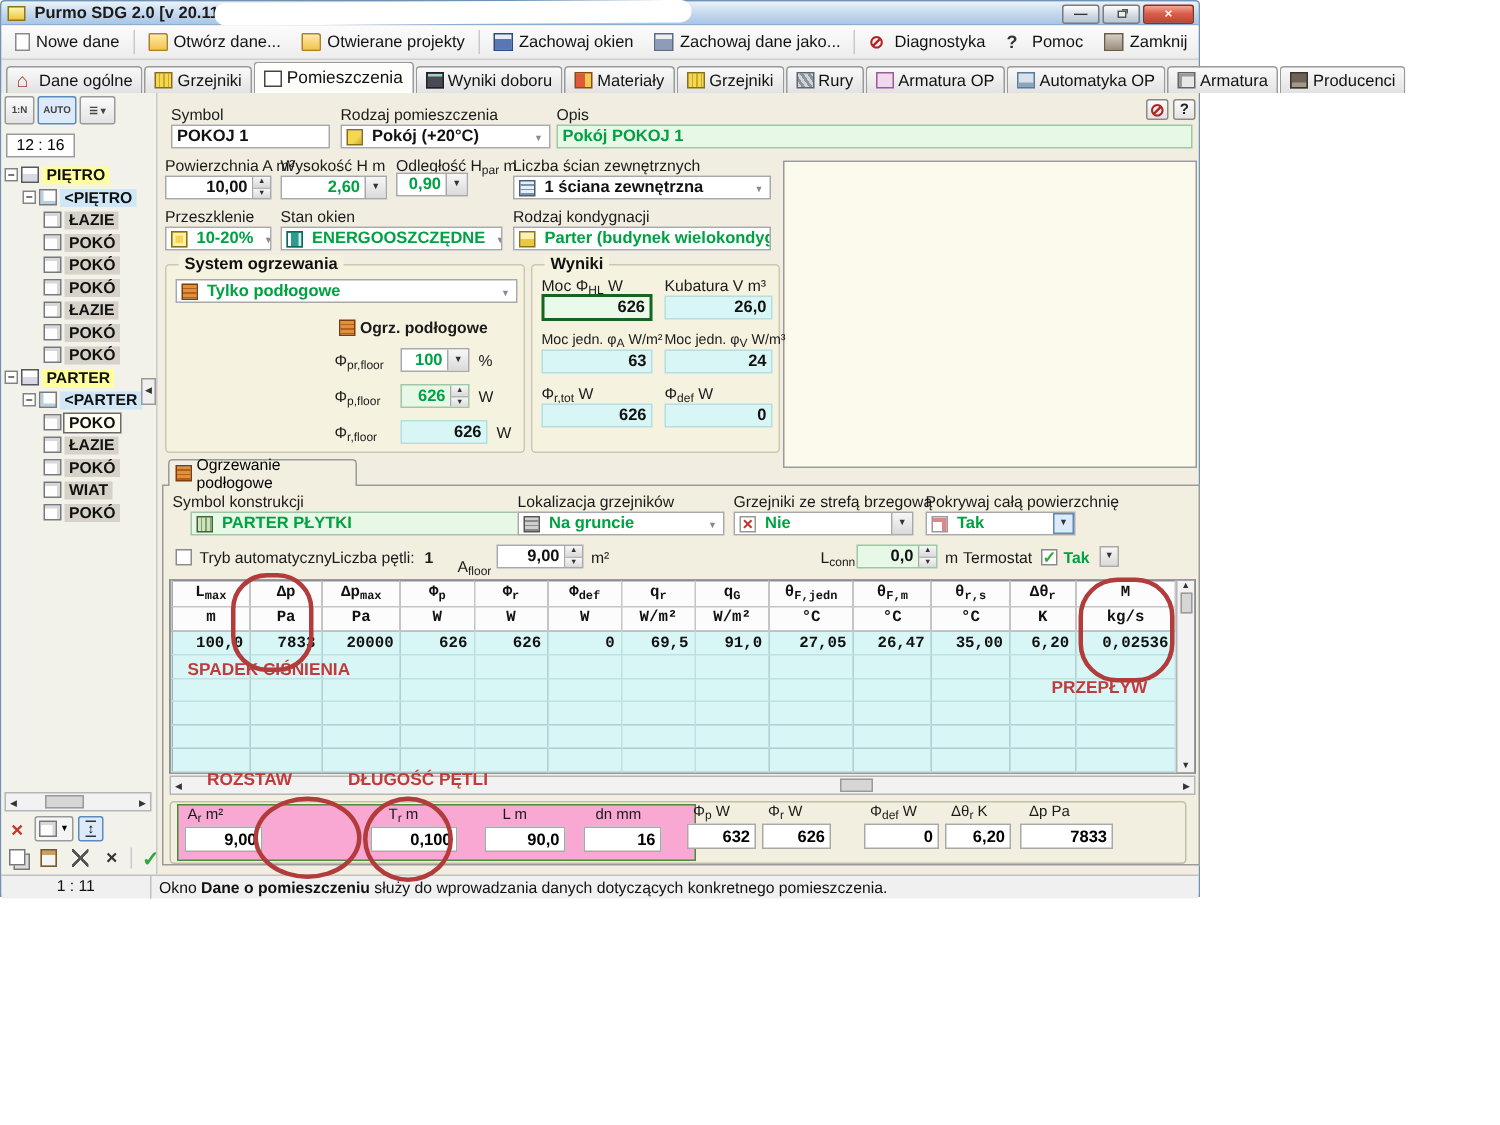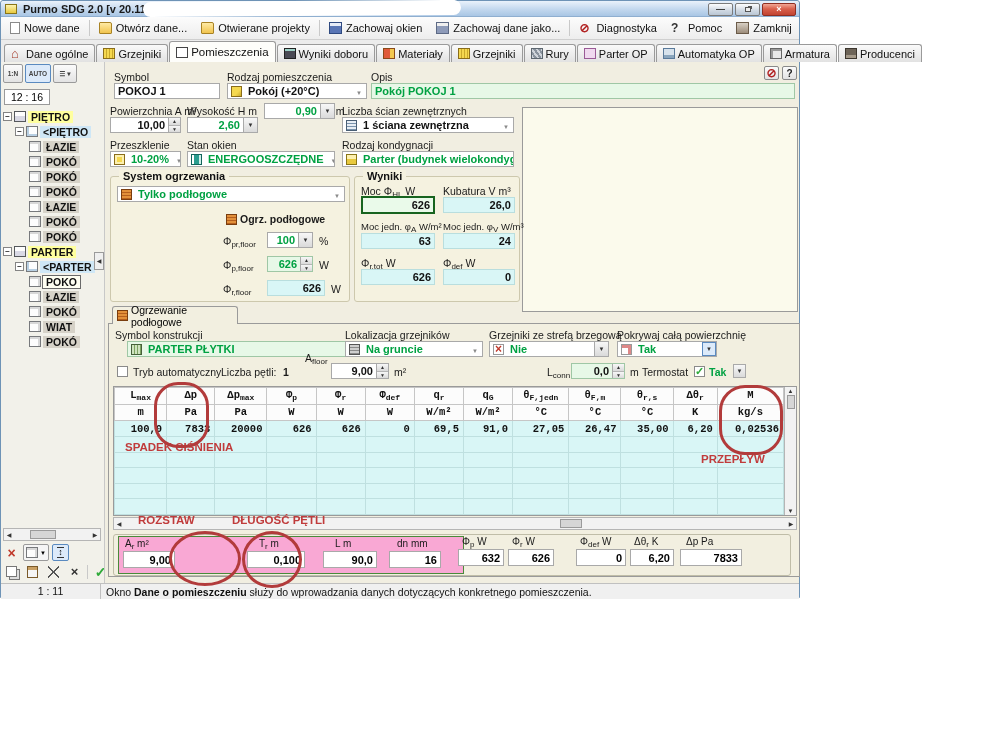--- a/index.html
+++ b/index.html
@@ -218,21 +218,21 @@
     <span class="tab">
         <span class="tic tic-rad"></span>
         <span>Grzejniki</span>
       </span>
     <span class="tab">
         <span class="tic tic-pipe"></span>
         <span>Rury</span>
       </span>
     <span class="tab">
         <span class="tic tic-sys"></span>
-        <span>Parter OP</span>
+        <span>Armatura OP</span>
       </span>
     <span class="tab">
         <span class="tic tic-auto"></span>
         <span>Automatyka OP</span>
       </span>
     <span class="tab">
         <span class="tic tic-arm"></span>
         <span>Armatura</span>
       </span>
     <span class="tab">
@@ -389,21 +389,21 @@
           <span class="val r">10,00</span>
           <span class="sp">
             <i>▲</i>
             <i>▼</i>
           </span>
         </div>
       <div class="f" style="left:81px;top:55px;width:71px">
           <span class="val r grn">2,60</span>
           <span class="ddb"></span>
         </div>
-      <div class="f" style="left:158px;top:41px;width:71px">
+      <div class="f" style="left:158px;top:53px;width:48px">
           <span class="val r grn">0,90</span>
           <span class="ddb"></span>
         </div>
       <div class="f" style="left:236px;top:55px;width:172px">
           <span class="fi fi-wall"></span>
           <span class="val">1 ściana zewnętrzna</span>
           <span class="ddflat"></span>
         </div>
 
       <span class="lb" style="left:4px;top:77px">Przeszklenie</span>
@@ -513,21 +513,21 @@
         <div class="f" style="left:508px;top:17px;width:100px">
             <span class="fi fi-cover"></span>
             <span class="val grn">Tak</span>
             <span class="ddb blue"></span>
           </div>
 
         <span class="cb" style="position:absolute;left:8px;top:42px"></span>
         <span class="lb" style="left:24px;top:42px">Tryb automatyczny</span>
         <span class="lb" style="left:112px;top:42px">Liczba pętli:</span>
         <span class="lb" style="left:174px;top:42px;font-weight:bold">1</span>
-        <span class="lb" style="left:196px;top:28px"><span>A</span><span class="sb">floor</span></span>
+        <span class="lb" style="left:196px;top:48px"><span>A</span><span class="sb">floor</span></span>
         <div class="f" style="left:222px;top:39px;width:58px">
             <span class="val r">9,00</span>
             <span class="sp">
               <i>▲</i>
               <i>▼</i>
             </span>
           </div>
         <span class="lb" style="left:285px;top:42px">m²</span>
         <span class="lb" style="left:438px;top:42px"><span>L</span><span class="sb">conn</span></span>
         <div class="f pgreen" style="left:462px;top:39px;width:54px">

